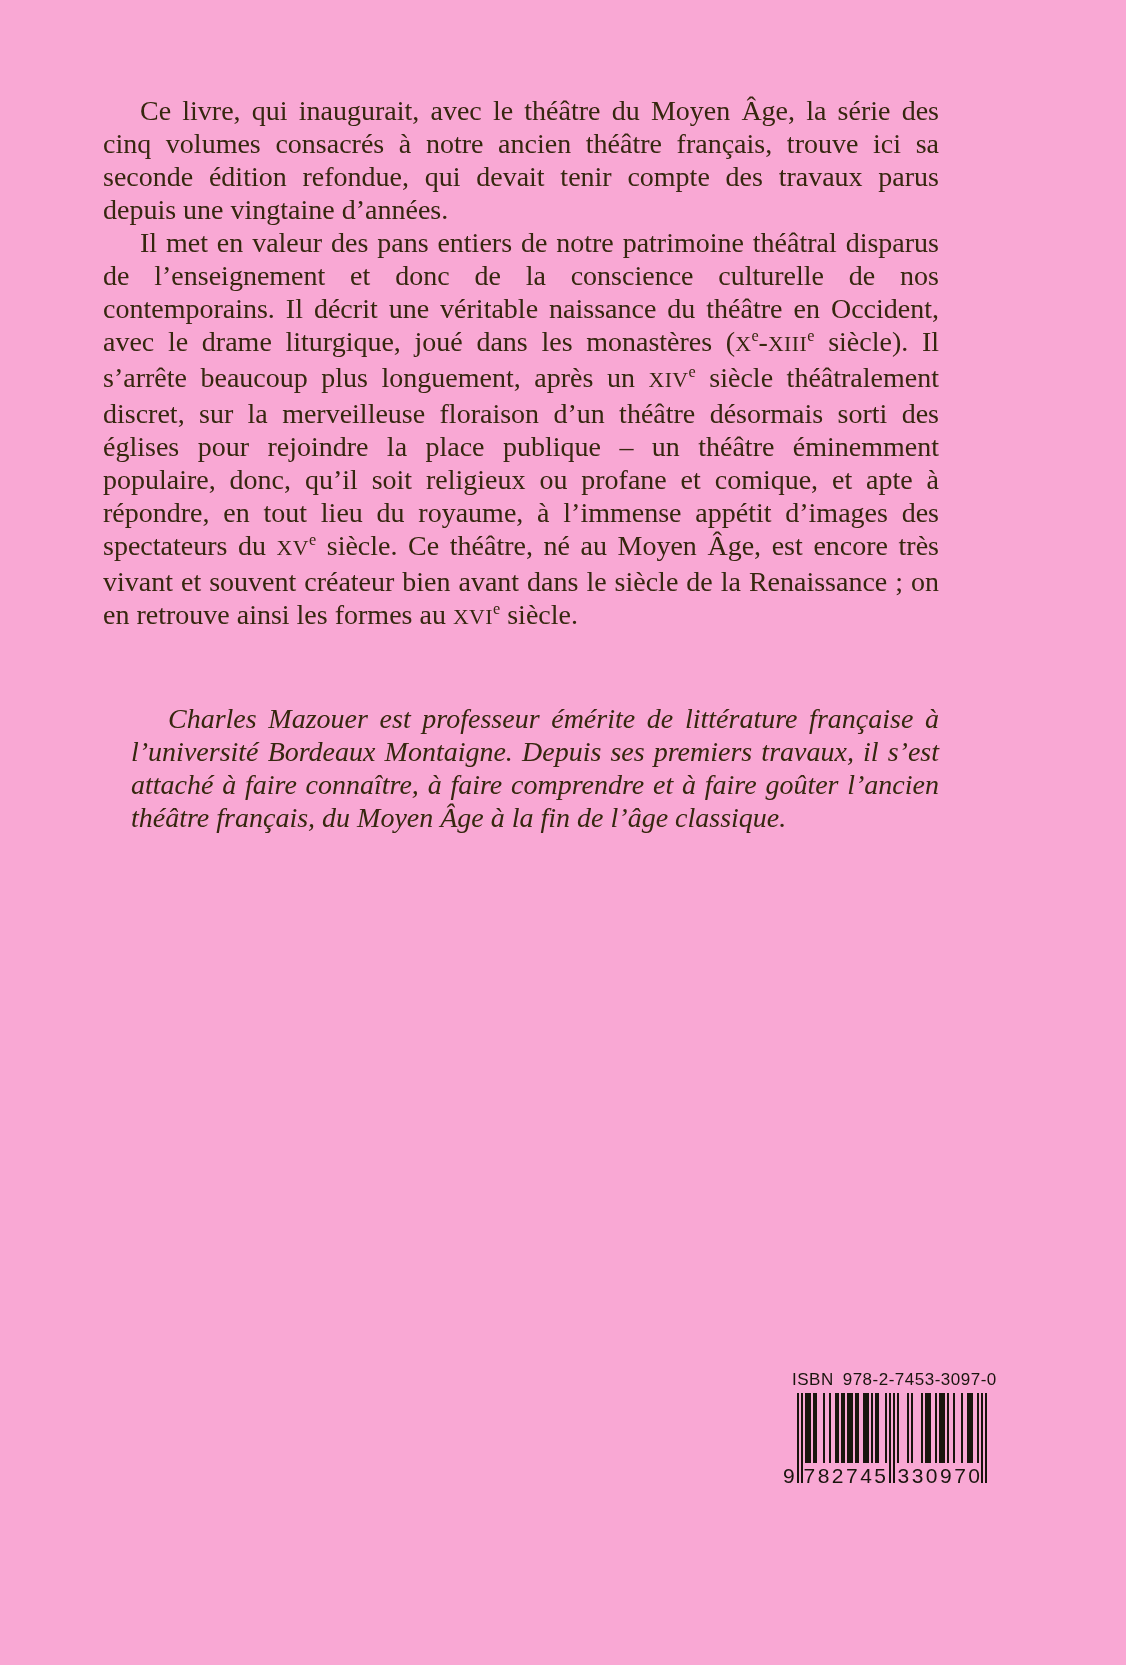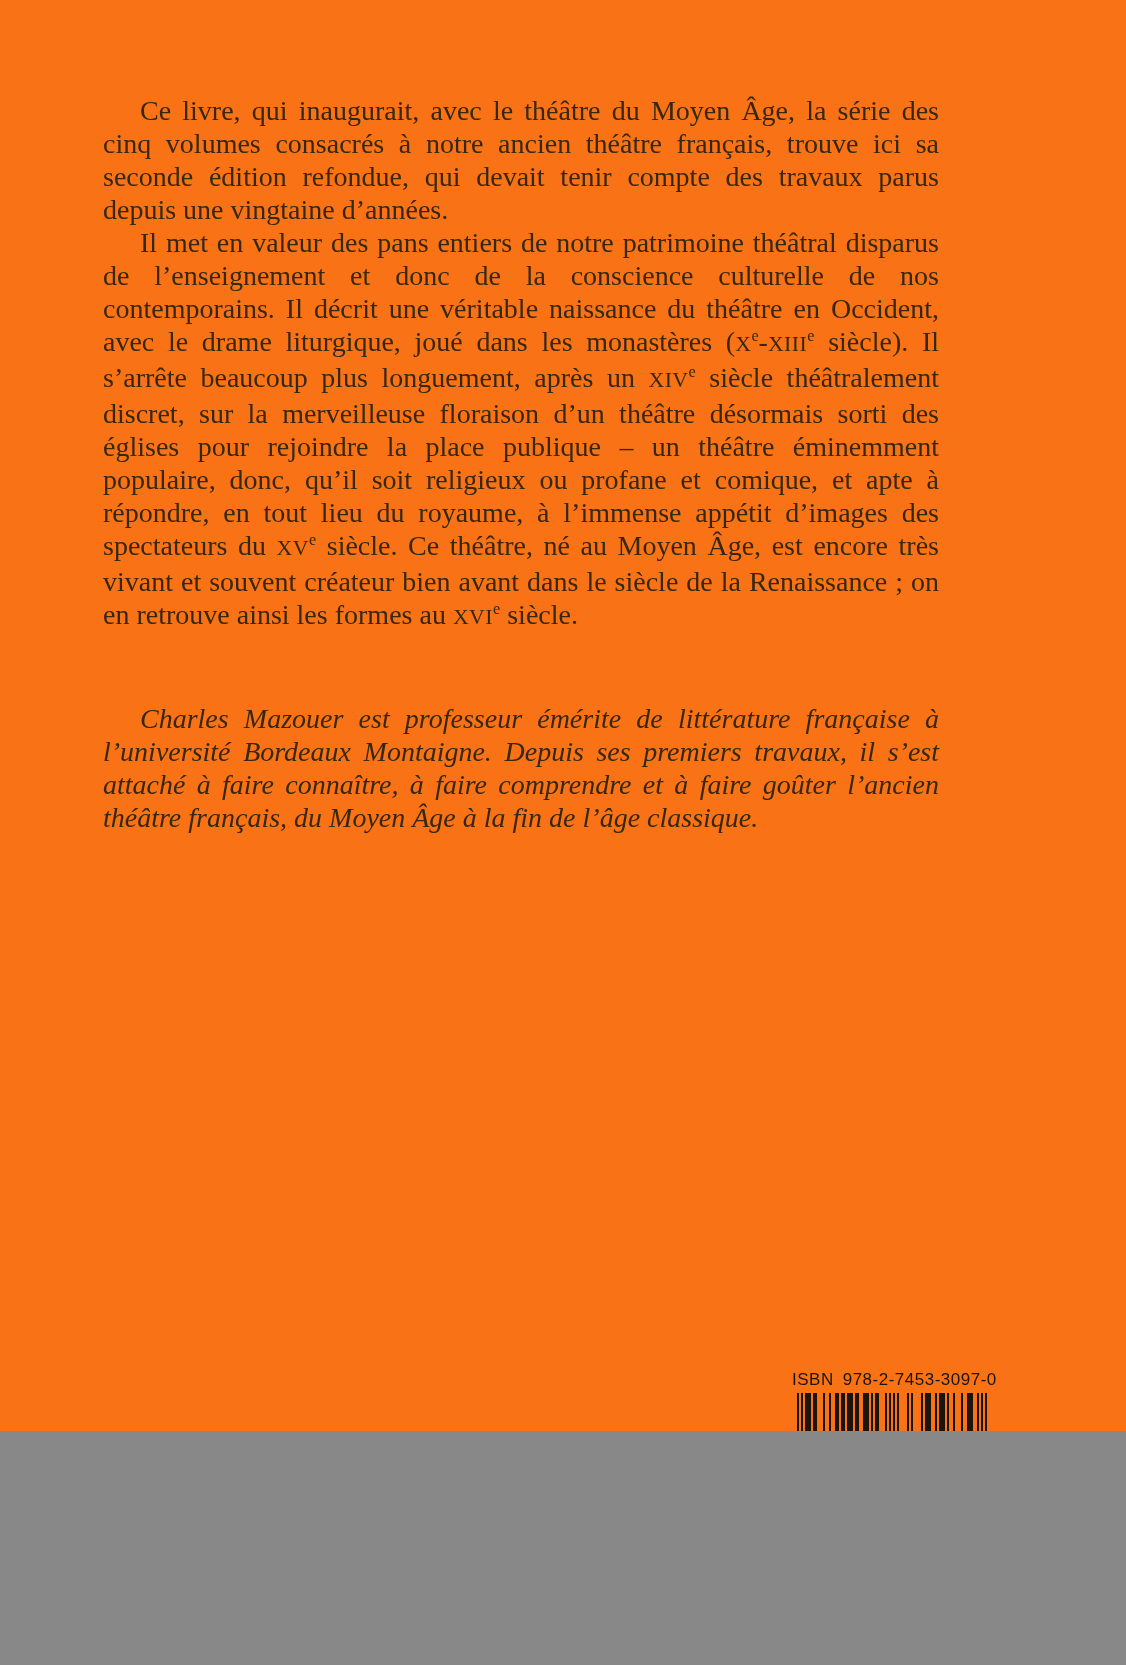--- a/index.html
+++ b/index.html
@@ -1,21 +1,21 @@
 <!DOCTYPE html>
 <html><head>
 <meta charset="utf-8">
 <style>
   html, body { margin: 0; padding: 0; }
   body { background: #888; }
   .page {
     position: relative;
     width: 1126px;
-    height: 1431px;
-    background: #f97316;
+    height: 1665px;
+    background: #f9a8d4;
     overflow: hidden;
     font-family: "Liberation Serif", "DejaVu Serif", serif;
     color: #36270f;
     text-decoration: underline;
   }
   .blurb {
     position: absolute;
     left: 103px;
     top: 94px;
     width: 836px;
@@ -35,20 +35,21 @@
     letter-spacing: 0.02em;
   }
   .para sup {
     font-size: 0.58em;
     line-height: 0;
     vertical-align: super;
   }
   .bio {
     margin-top: 68px;
     font-style: italic;
+    margin-left: 28px;
   }
   .series {
     position: absolute;
     left: 109px;
     top: 1461px;
     font-size: 27px;
     font-style: italic;
     color: #3a2a11;
   }
   .barcode-block {

